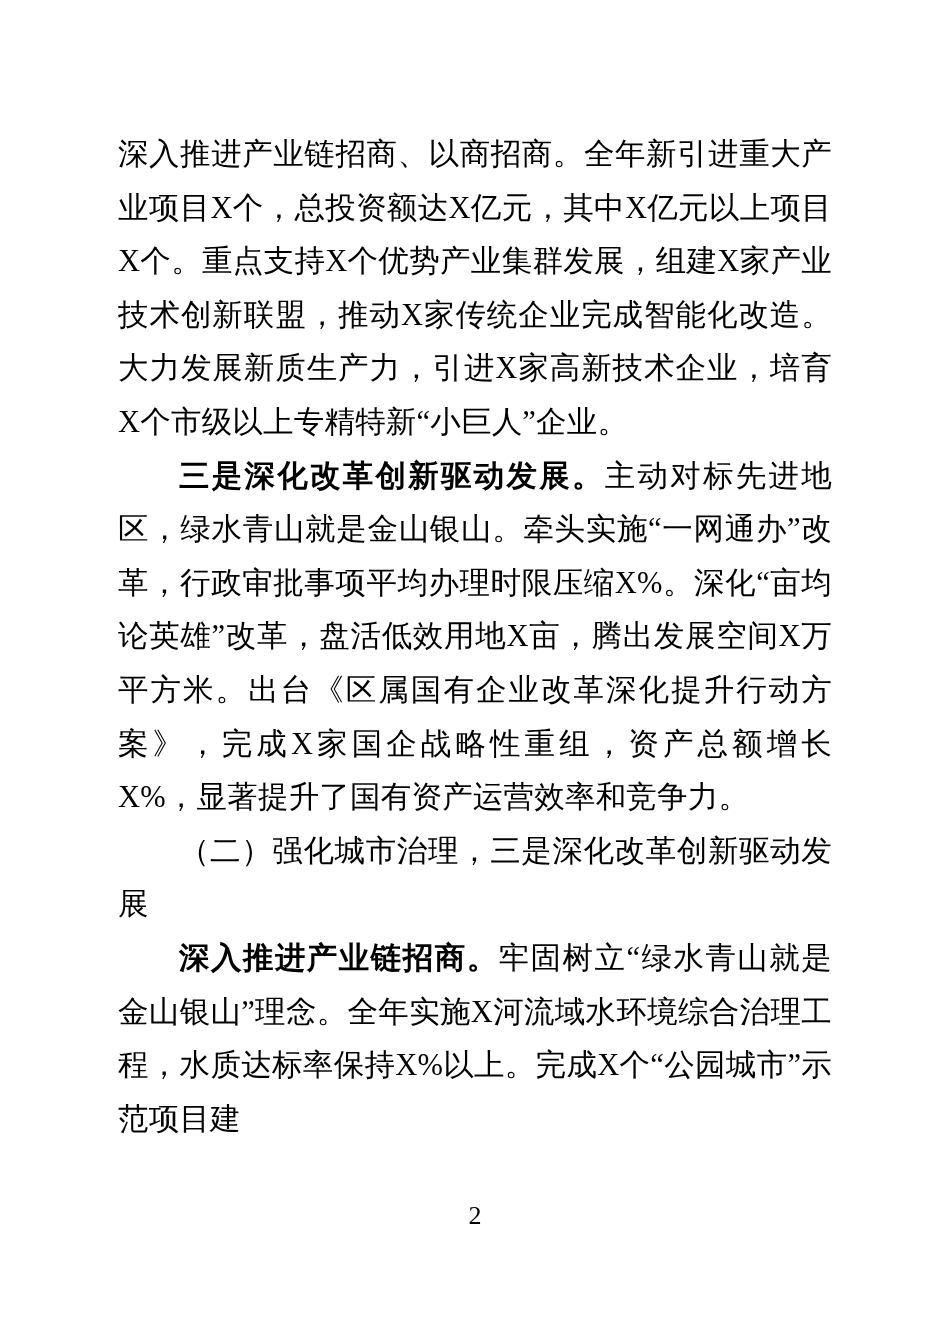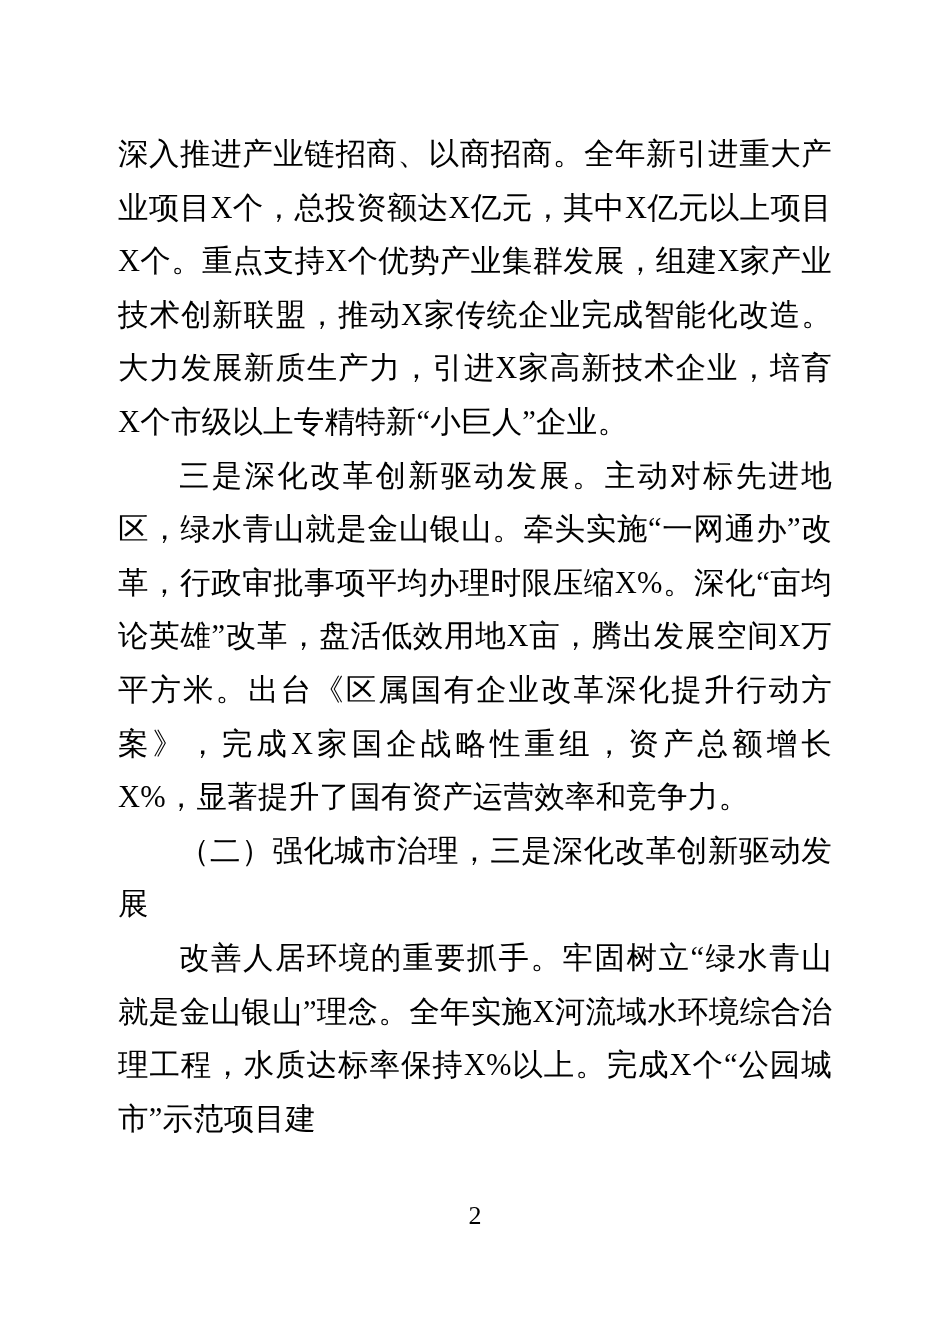--- a/index.html
+++ b/index.html
@@ -33,21 +33,21 @@
     line-height: 53.6px;
     text-align: justify;
     text-justify: inter-ideograph;
     letter-spacing: 0.2px;
     font-family: "Liberation Serif", "DejaVu Serif", serif;
   }
   p.indent {
     text-indent: 61px;
   }
   .bold {
-    font-weight: normal;
+    font-weight: bold;
   }
   .page-number {
     position: absolute;
     left: 0;
     right: 0;
     top: 1185px;
     text-align: center;
     font-size: 26px;
     font-family: "Liberation Serif", "DejaVu Serif", serif;
     color: #000000;
@@ -59,18 +59,18 @@
 <div class="page">
   <div class="doc-body">
 
     <p class="para"><span>深入推进产业链招商、以商招商。全年新引进重大产业项目X个，总投资额达X亿元，其中X亿元以上项目X个。重点支持X个优势产业集群发展，组建X家产业技术创新联盟，推动X家传统企业完成智能化改造。大力发展新质生产力，引进X家高新技术企业，培育X个市级以上专精特新“小巨人”企业。</span></p>
 
     <p class="para indent"><span class="bold">三是深化改革创新驱动发展。</span><span>主动对标先进地区，绿水青山就是金山银山。牵头实施“一网通办”改革，行政审批事项平均办理时限压缩X%。深化“亩均论英雄”改革，盘活低效用地X亩，腾出发展空间X万平方米。出台《区属国有企业改革深化提升行动方案》，完成X家国企战略性重组，资产总额增长X%，显著提升了国有资产运营效率和竞争力。</span></p>
 
     <p class="para indent"><span>（二）强化城市治理，三是深化改革创新驱动发展</span></p>
 
 
-    <p class="para indent"><span class="bold">改善人居环境的重要抓手。</span><span>牢固树立“绿水青山就是金山银山”理念。全年实施X河流域水环境综合治理工程，水质达标率保持X%以上。完成X个“公园城市”示范项目建</span></p>
+    <p class="para indent"><span class="bold">深入推进产业链招商。</span><span>牢固树立“绿水青山就是金山银山”理念。全年实施X河流域水环境综合治理工程，水质达标率保持X%以上。完成X个“公园城市”示范项目建</span></p>
 
   </div>
 
   <div class="page-number">2</div>
 </div>
 
 </body></html>

